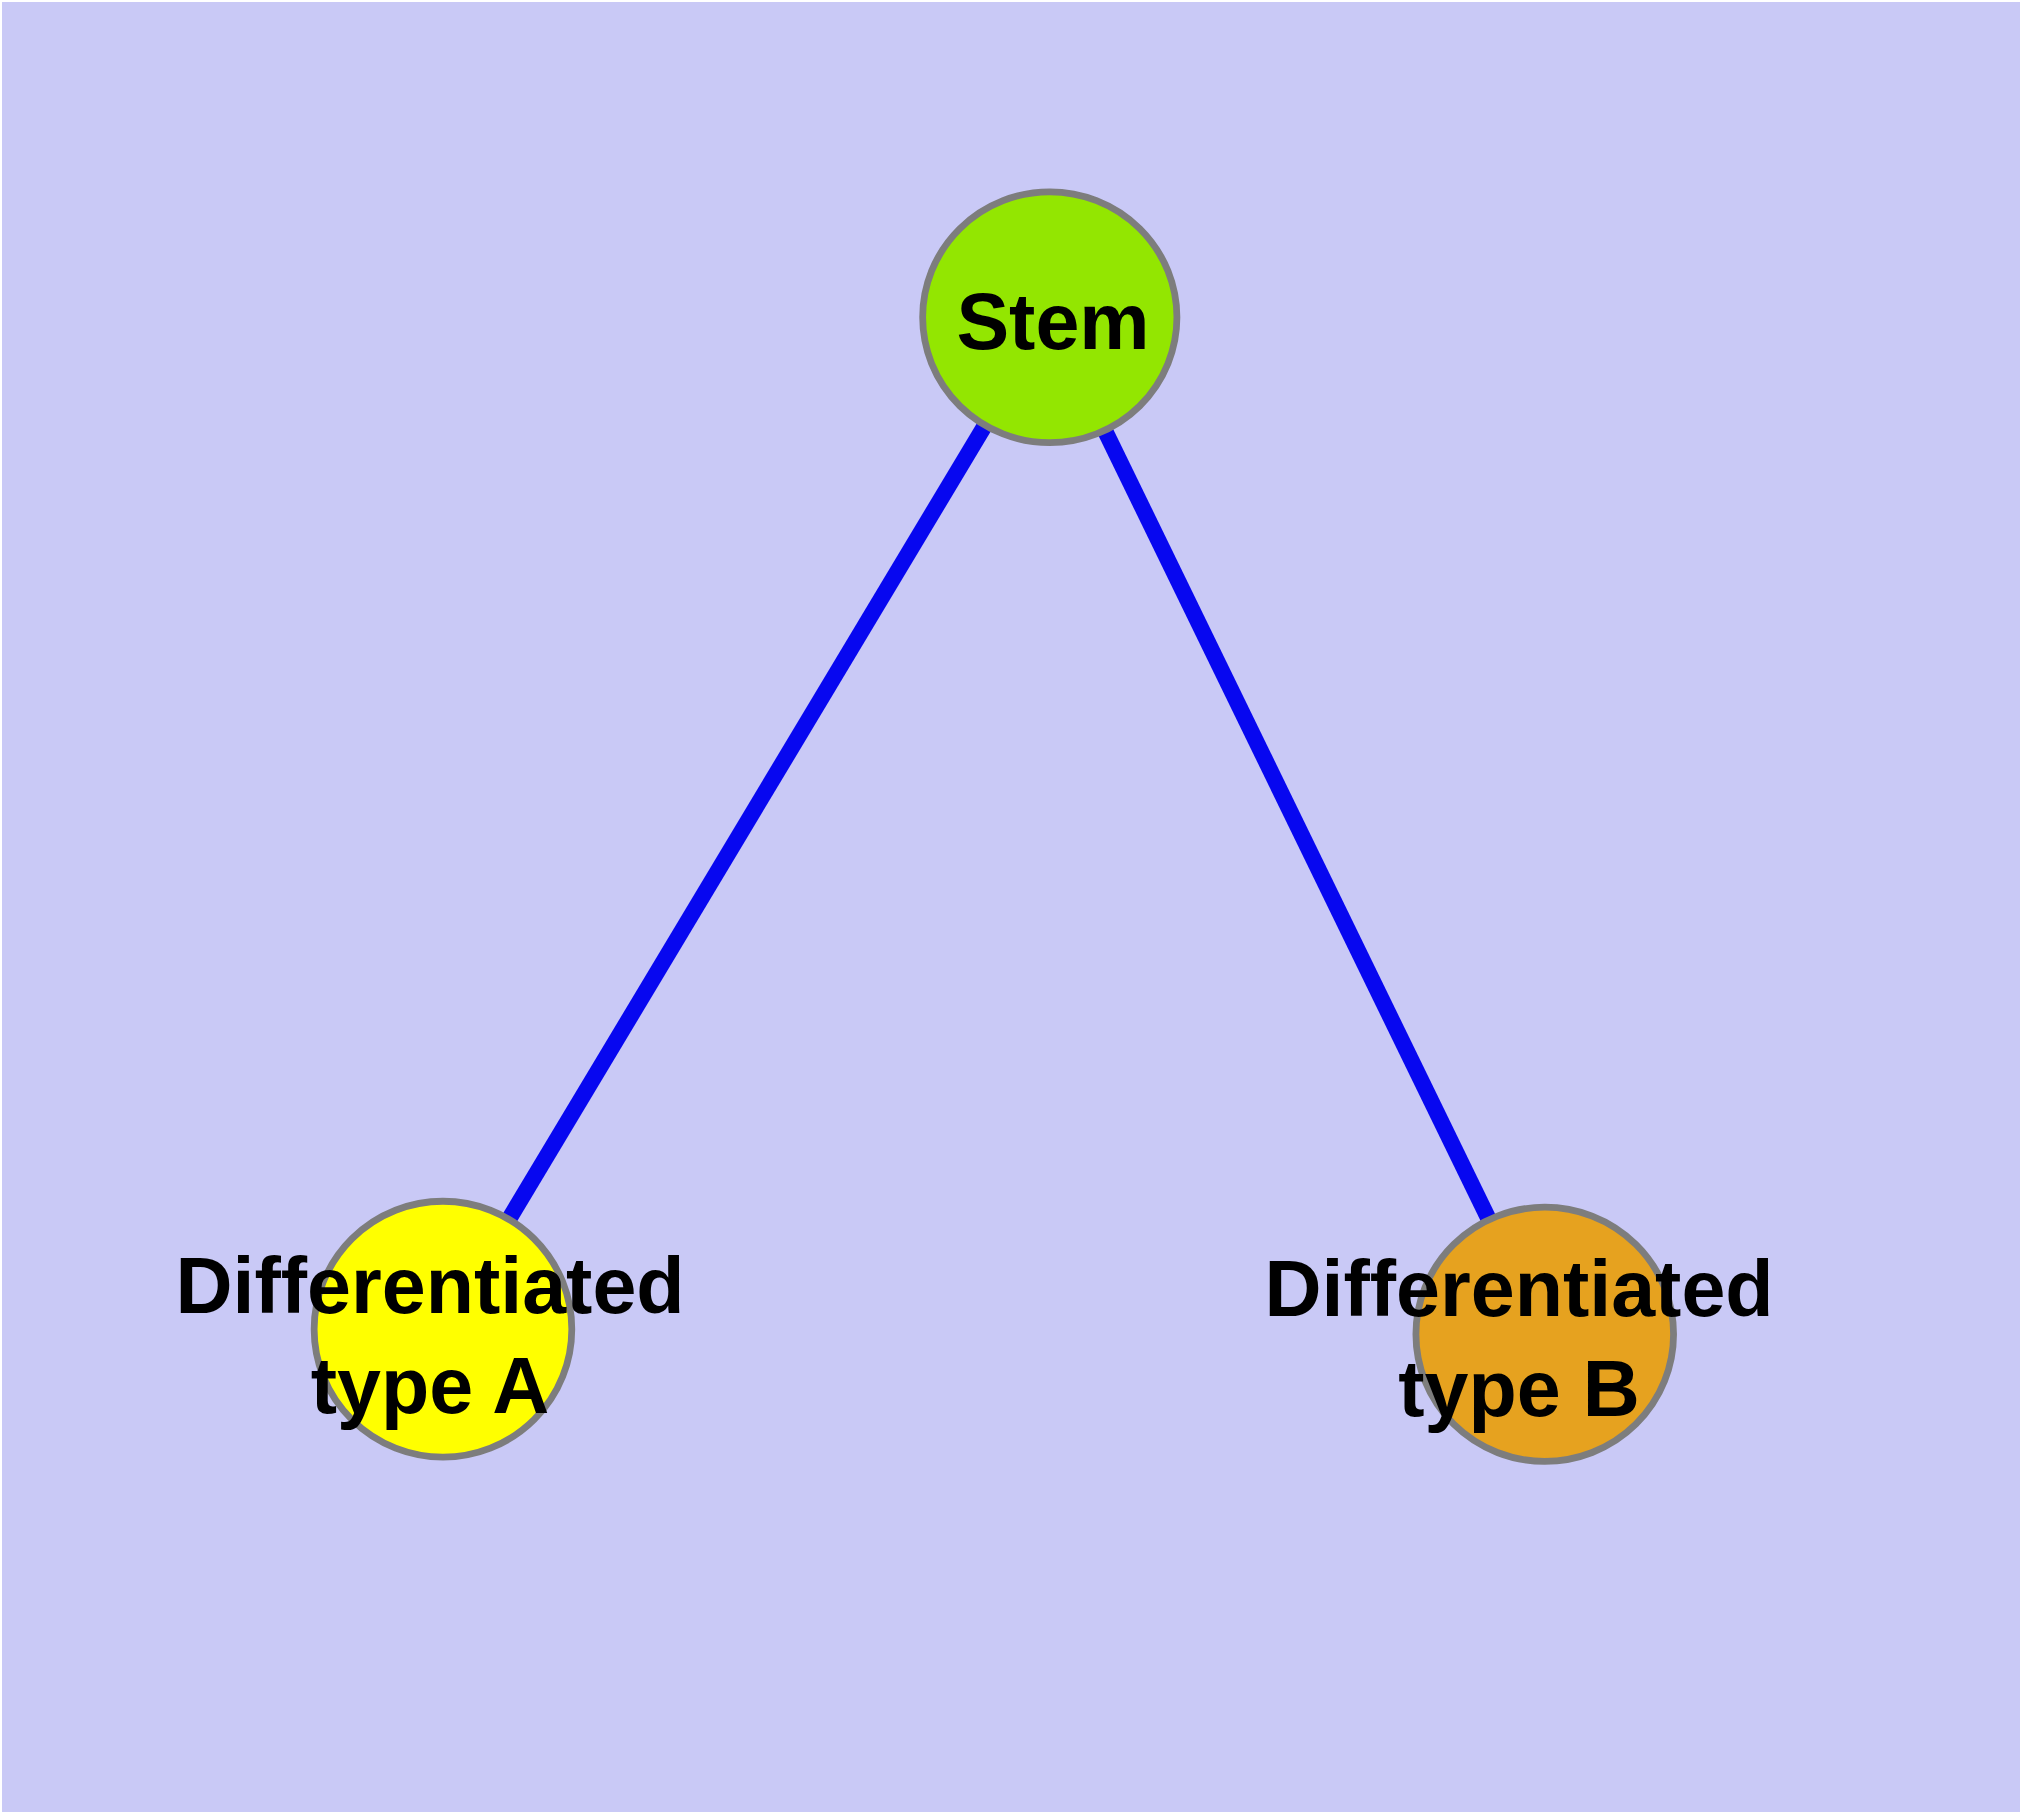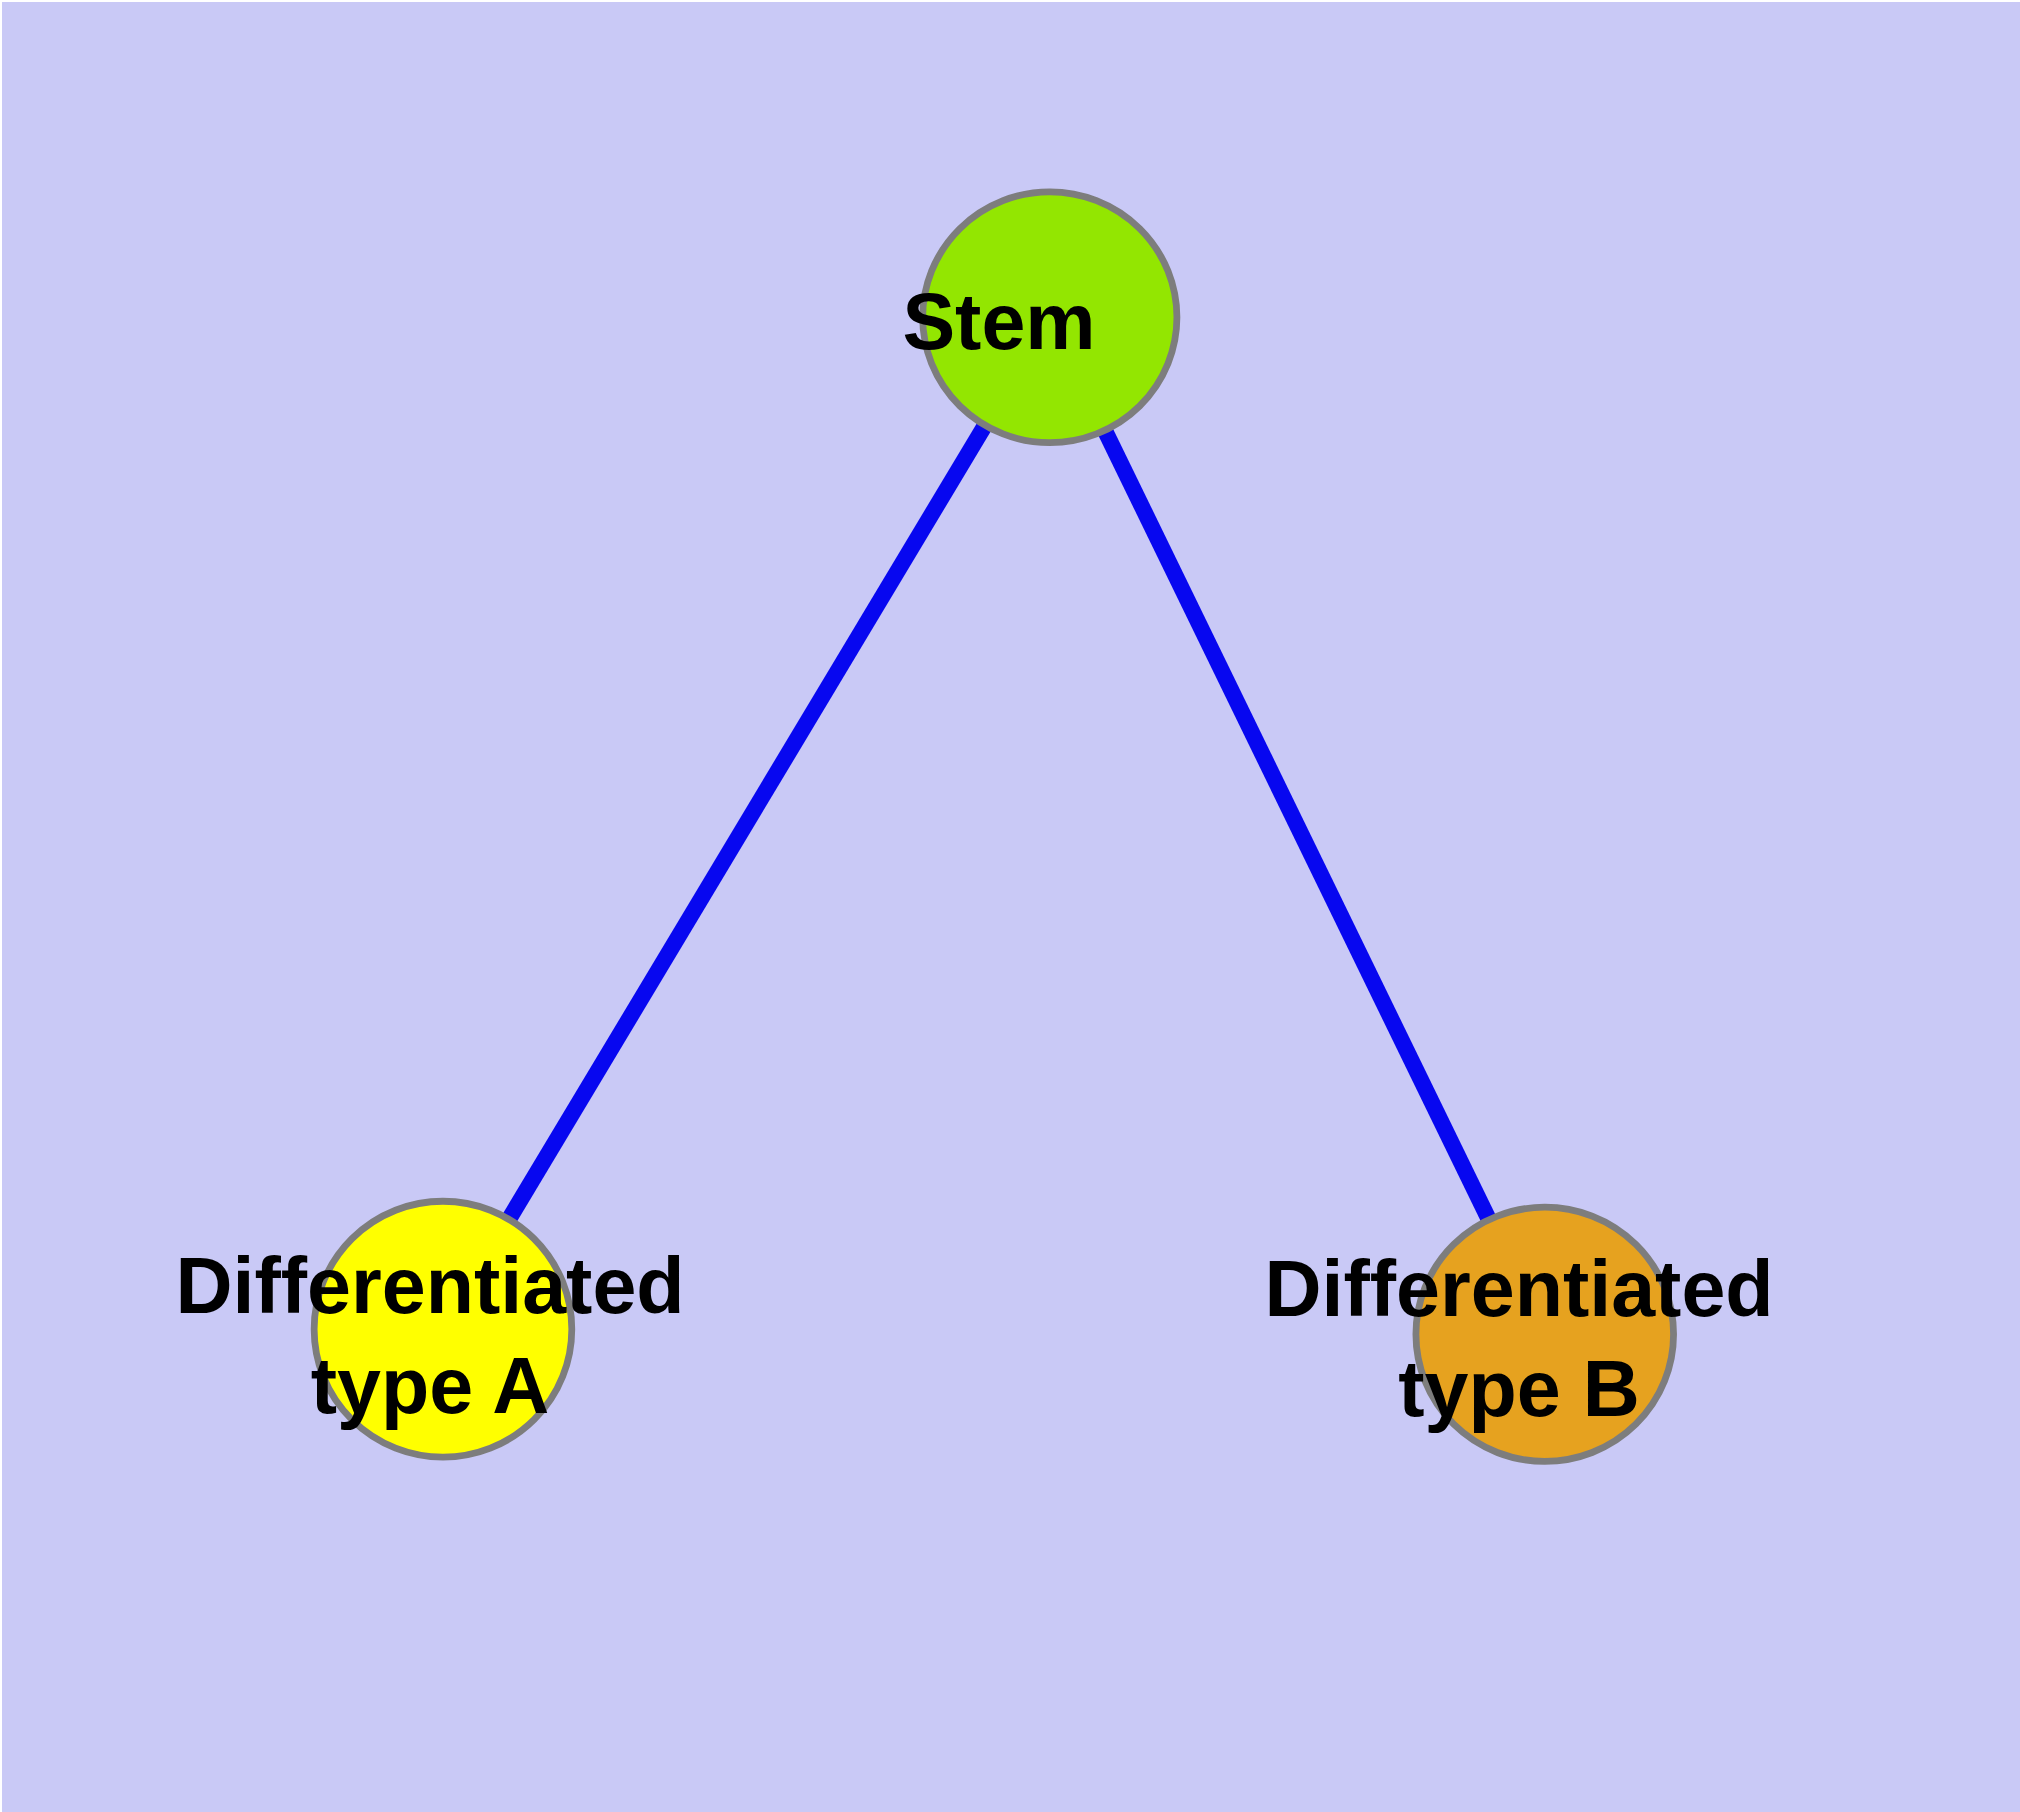--- a/index.html
+++ b/index.html
@@ -52,21 +52,21 @@
 
   <svg class="graph" viewBox="0 0 2384 2138" aria-hidden="true">
     <line class="edge" x1="1236" y1="372" x2="520" y2="1566" stroke="#0707F0"></line>
     <line class="edge" x1="1236" y1="372" x2="1820" y2="1572" stroke="#0707F0"></line>
 
     <ellipse class="node-circle" cx="1236" cy="372" rx="150" ry="148" fill="#93E601"></ellipse>
     <ellipse class="node-circle" cx="520" cy="1566" rx="152" ry="151" fill="#FFFF00"></ellipse>
     <ellipse class="node-circle" cx="1820" cy="1572" rx="152" ry="150" fill="#E6A21F"></ellipse>
   </svg>
 
-  <div class="node-label" style="left:997px; top:320px;">Stem</div>
+  <div class="node-label" style="left:1051px; top:320px;">Stem</div>
 
   <div class="node-label" style="left:428px; top:1334px;">Differentiated
 type A</div>
 
   <div class="node-label" style="left:1517px; top:1337px;">Differentiated
 type B</div>
 
 </div>
 
 

